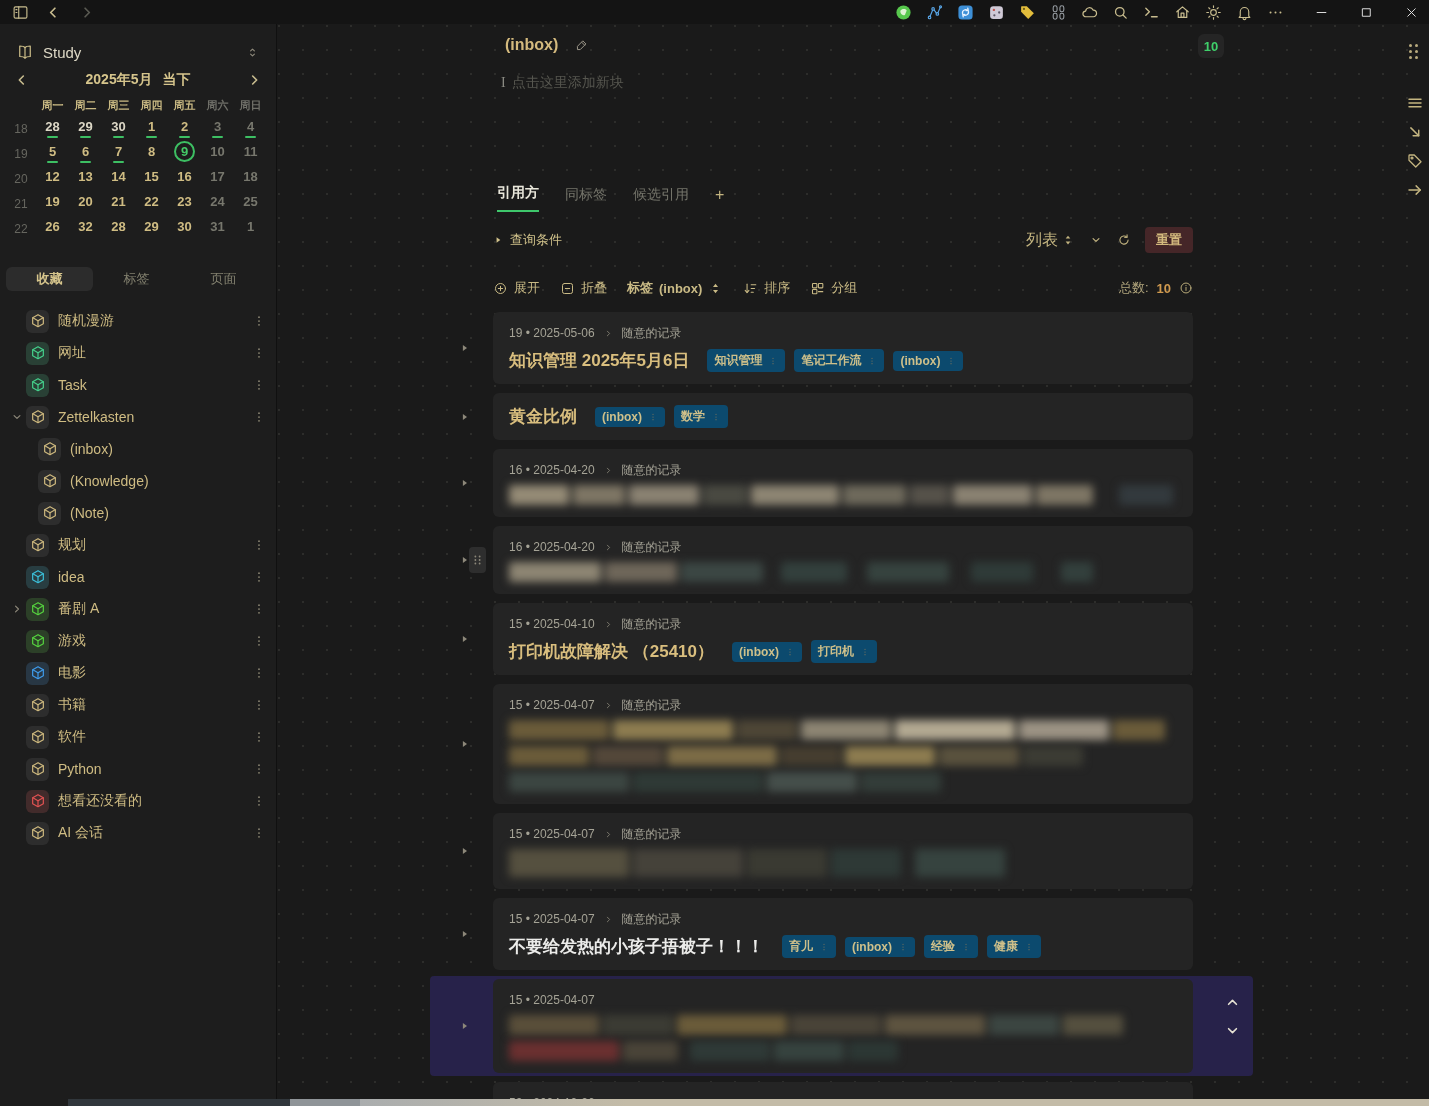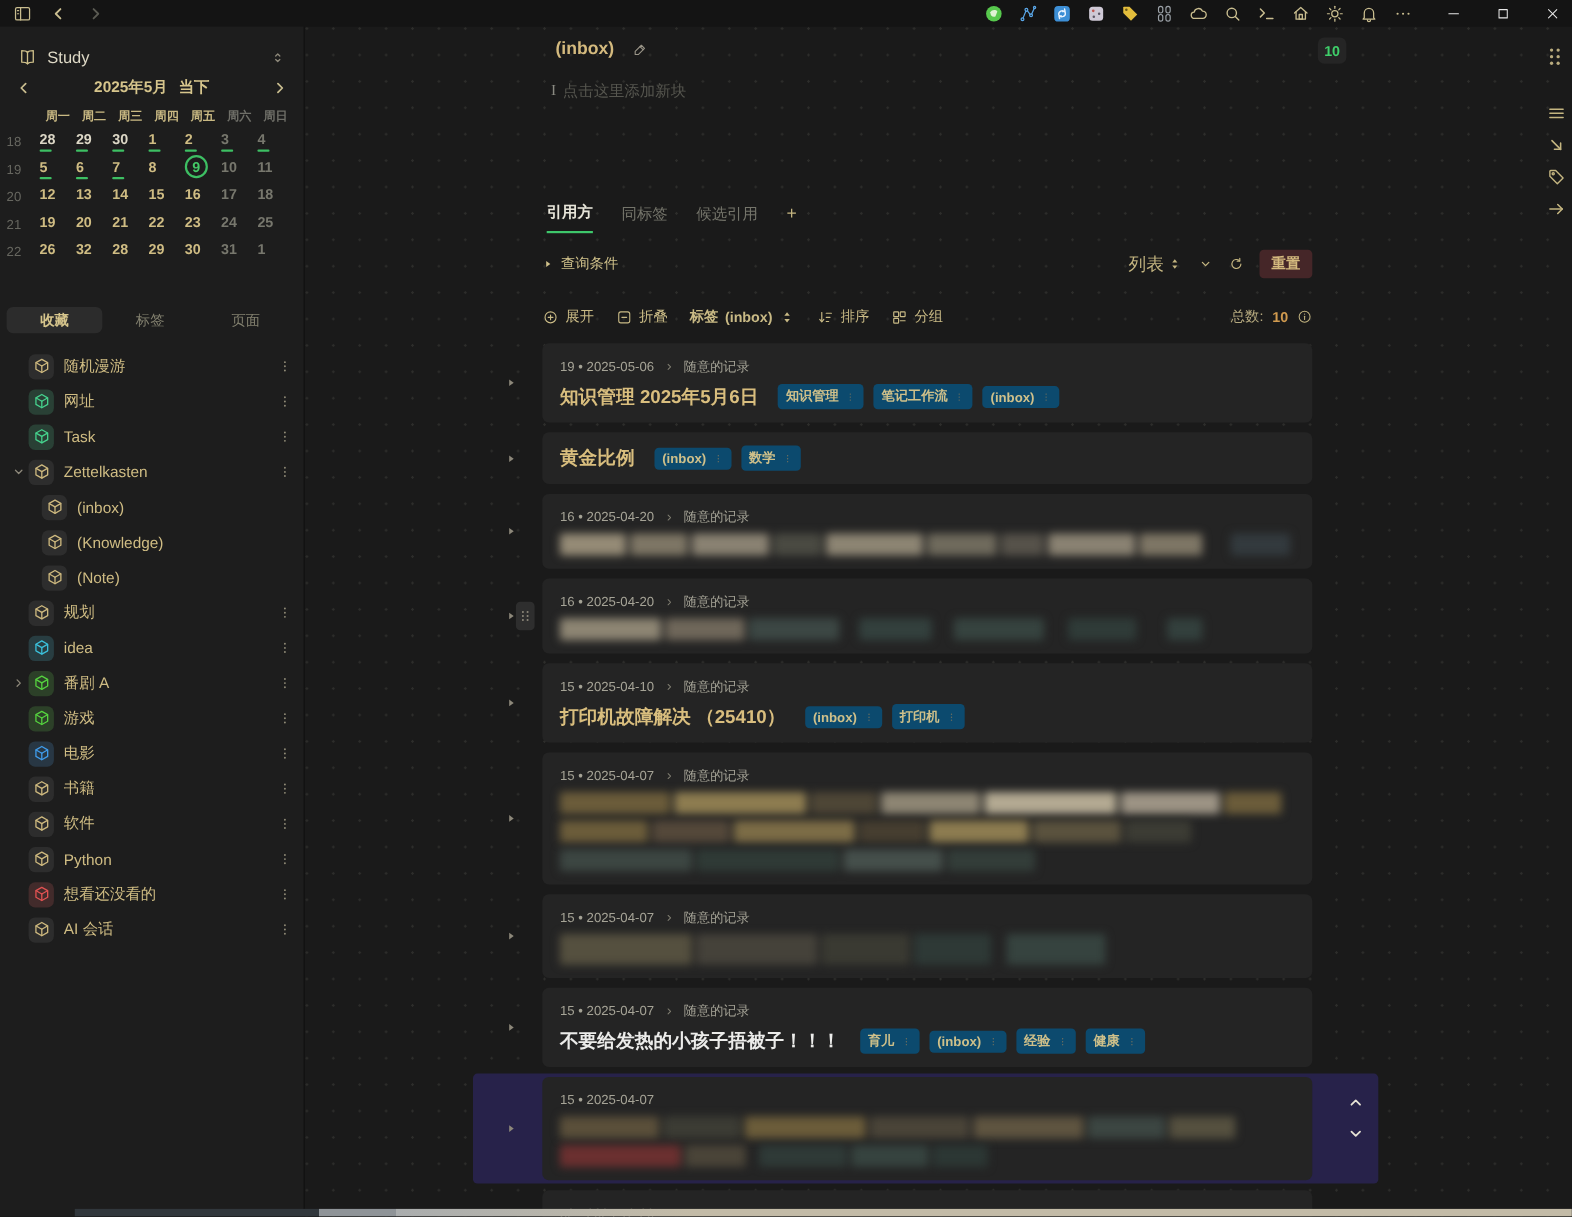--- a/index.html
+++ b/index.html
@@ -25,29 +25,29 @@
 .cal-nav{height:28px;display:flex;align-items:center;padding:0 14px}
 .cal-nav .arr{width:16px;height:16px;color:#c9bd8f;cursor:pointer}
 .cal-nav .arr.fwd{color:#c9bd8f}
 .cal-title{flex:1;text-align:center;font-size:14px;color:#d6c58c;font-weight:bold}
 .cal-today{margin-left:10px;cursor:pointer}
 .wk-head{display:grid;grid-template-columns:30px repeat(7,33px);height:22px;align-items:center;
   padding-left:6px;font-size:11px;font-weight:bold}
 .wk-head span{text-align:center;color:#c9b983}
 .wk-head span.we{color:#6f6f68}
 .cal-grid{display:grid;grid-template-columns:30px repeat(7,33px);grid-auto-rows:25px;padding-left:6px}
-.cal-cell{display:flex;flex-direction:column;align-items:flex-start;justify-content:center;
+.cal-cell{display:flex;flex-direction:column;align-items:center;justify-content:center;
   font-size:13px;font-weight:bold;cursor:pointer}
 .cal-cell .wn{color:#66665f;font-size:12px;font-weight:normal;cursor:default}
 .d-wd{color:#cfbc83}.d-we{color:#77776d}.d-prev{color:#dcd7c6}.d-next{color:#77776d}
 .d-today{color:#44ca67;border:2px solid #3dbf63;border-radius:50%;width:21px;height:21px;
   display:flex;align-items:center;justify-content:center}
 .dot{width:11px;height:2px;border-radius:1px;background:#3dbf63;margin-top:2px}
 .nodot{width:11px;height:2px;margin-top:2px}
-.side-tabs{margin-top:38px;height:26px;display:flex;padding:0 6px}
+.side-tabs{margin-top:26px;height:26px;display:flex;padding:0 6px}
 .side-tab{width:87px;height:24px;display:flex;align-items:center;justify-content:center;
   font-size:13px;color:#83816f;cursor:pointer;border-radius:6px}
 .side-tab.active{background:#2c2c2c;color:#d6c58c;font-weight:bold}
 .fav-list{margin-top:12px}
 .fav-item{height:32px;display:flex;align-items:center;padding:0 10px;cursor:pointer}
 .fav-chev{width:14px;height:14px;color:#8d887a;margin-right:2px;flex:0 0 14px}
 .fav-spacer{width:16px;flex:0 0 16px}
 .fav-ind{width:12px;flex:0 0 12px}
 .tile{width:23px;height:23px;border-radius:6px;background:#2d2d2d;display:flex;
   align-items:center;justify-content:center;margin-right:9px;flex:0 0 23px}

